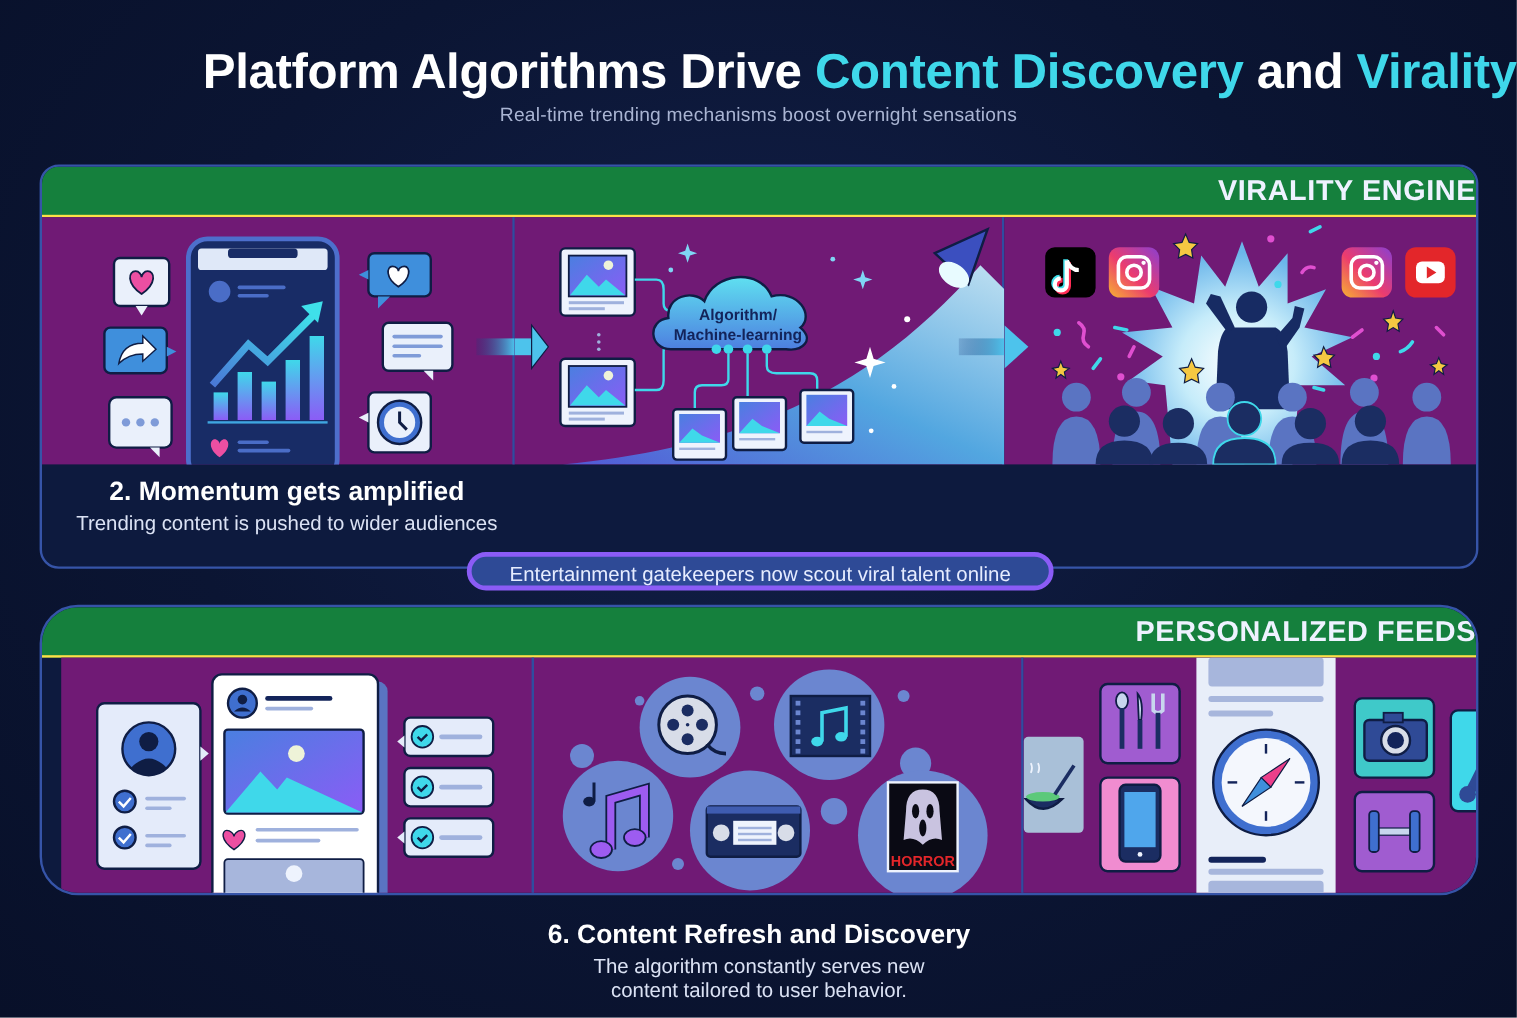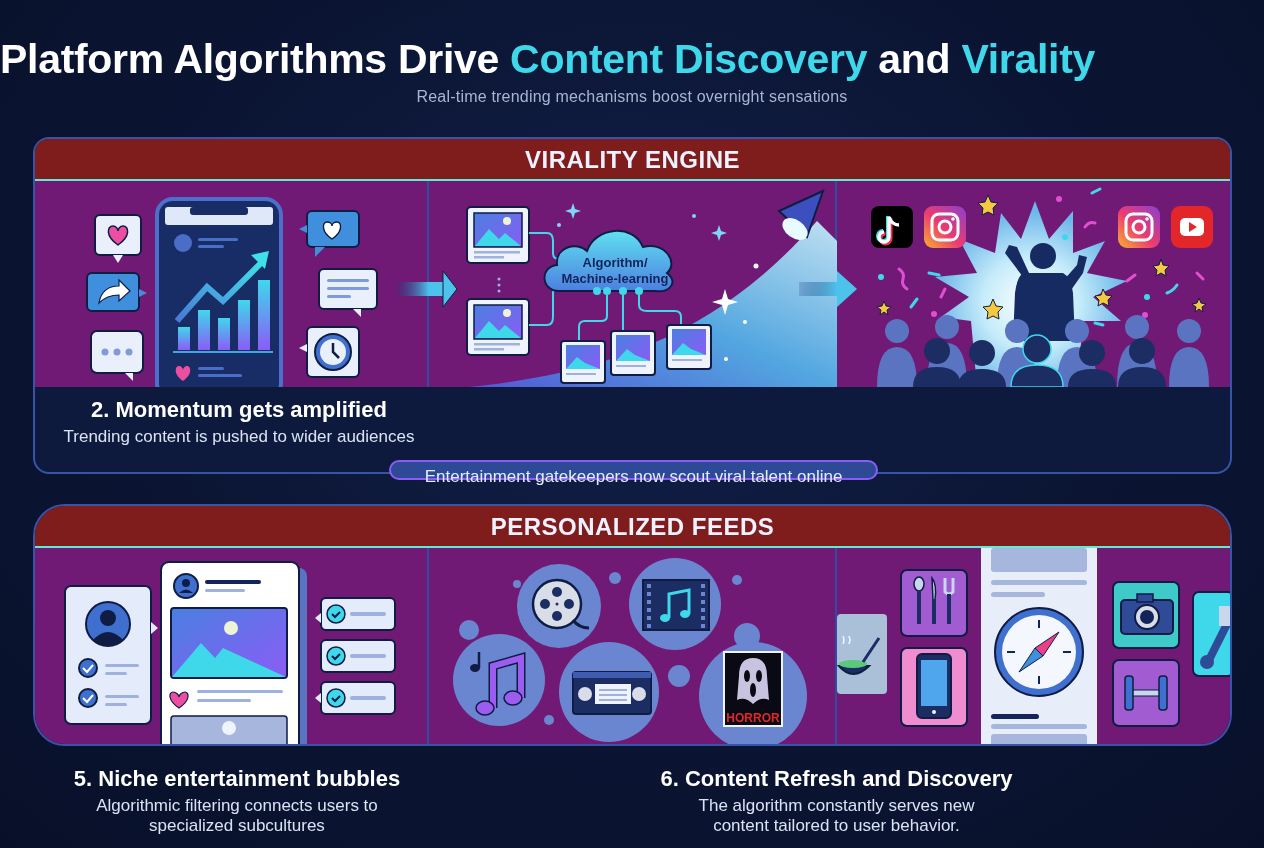--- a/index.html
+++ b/index.html
@@ -5,54 +5,54 @@
   * { box-sizing: border-box; margin: 0; padding: 0; }
   html, body { width: 1264px; height: 848px; overflow: hidden; }
   body {
     background: radial-gradient(ellipse at 50% 40%, #12204a 0%, #0b1533 55%, #081029 100%);
     font-family: "Liberation Sans", "DejaVu Sans", sans-serif;
     color: #ffffff;
     position: relative;
   }
   .title {
     position: absolute; left: 0; top: 36px; width: 1264px;
-    text-align: left; font-weight: 700; font-size: 41px; letter-spacing: -0.3px;
+    text-align: right; font-weight: 700; font-size: 41px; letter-spacing: -0.3px;
     white-space: nowrap;
   }
   .title .hl { color: #3fd8ea; }
   .subtitle {
     position: absolute; left: 0; top: 88px; width: 1264px;
     text-align: center; font-size: 16px; color: #a9b4d2; letter-spacing: 0.2px;
   }
 
   .section {
     position: absolute; left: 33px; width: 1199px;
     border: 2px solid #3654a8; border-radius: 16px;
     background: #0d1a3e; overflow: hidden;
   }
   .section .band {
-    height: 42px; background: #7f1d1d; text-align: center;
+    height: 42px; background: #15803d; text-align: right;
     font-weight: 700; font-size: 24px; line-height: 42px; letter-spacing: 0.5px;
-    color: #eef2ff; border-bottom: 2px solid #5eead4;
+    color: #eef2ff; border-bottom: 2px solid #fde047;
   }
   .panels { position: relative; height: 206px; display: flex; }
   .panel {
     position: relative; height: 100%; background: #701a75;
     border-right: 2px solid #2f4da0;
   }
   .panel:last-child { border-right: none; }
   .p1 { width: 394px; } .p2 { width: 408px; } .p3 { flex: 1; }
   .labels { display: flex; padding-top: 10px; }
   .label { text-align: center; }
   .label .h { font-weight: 700; font-size: 22px; color: #fff; }
   .label .d { font-size: 17px; color: #dbe2f4; margin-top: 4px; line-height: 20px; }
 
   .pill {
-    position: absolute; left: 389px; top: 460px; width: 489px; height: 20px;
-    background: #2e4a96; border: 2px solid #8b5cf6; border-radius: 16px;
+    position: absolute; left: 389px; top: 460px; width: 489px; height: 32px;
+    background: #2e4a96; border: 4px solid #8b5cf6; border-radius: 16px;
     text-align: center; line-height: 30px; font-size: 17px; color: #e6ecff;
   }
 </style>
 </head>
 <body>
 
 <div class="title">
   <span>Platform Algorithms Drive </span><span class="hl">Content Discovery</span><span> and </span><span class="hl">Virality</span>
 </div>
 <div class="subtitle">Real-time trending mechanisms boost overnight sensations</div>
@@ -361,21 +361,21 @@
       <div class="h">2. Momentum gets amplified</div>
       <div class="d">Trending content is pushed to wider audiences</div>
     </div>
   </div>
 </div>
 
 <div class="pill">Entertainment gatekeepers now scout viral talent online</div>
 
 <div class="section" style="top:504px;height:242px;border-bottom-width:2px;border-radius:32px;">
   <div class="band">PERSONALIZED FEEDS</div>
-  <div class="panels" style="height:198px;">
+  <div class="panels" style="height:198px;margin-left:16px;">
 
     <div class="panel p1">
       <svg width="394" height="198" viewBox="0 0 394 198">
         <defs>
           <linearGradient id="imgg2" x1="0" y1="0" x2="1" y2="1">
             <stop offset="0" stop-color="#4a7fe0"></stop>
               <stop offset="1" stop-color="#8b5cf6"></stop>
           </linearGradient>
         </defs>
         <g>
@@ -568,23 +568,18 @@
           <path d="M372 112 L390 76" stroke="#2f4a96" stroke-width="8"></path>
           <circle cx="370" cy="114" r="7" fill="#2f4a96"></circle>
           <rect x="382" y="58" width="15" height="20" fill="#c8d6ee"></rect>
         </g>
       </svg>
     </div>
   </div>
 </div>
 
 <div class="labels" style="position:absolute;left:33px;top:756px;width:1199px;">
-  <div class="label" style="width:408px;">
-    <div class="h">5. Niche entertainment bubbles</div>
-    <div class="d">Algorithmic filtering connects users to</div>
-    <div class="d" style="margin-top:0;">specialized subcultures</div>
-  </div>
   <div class="label" style="flex:1;">
     <div class="h">6. Content Refresh and Discovery</div>
     <div class="d">The algorithm constantly serves new</div>
     <div class="d" style="margin-top:0;">content tailored to user behavior.</div>
   </div>
 </div>
 
 </body></html>

